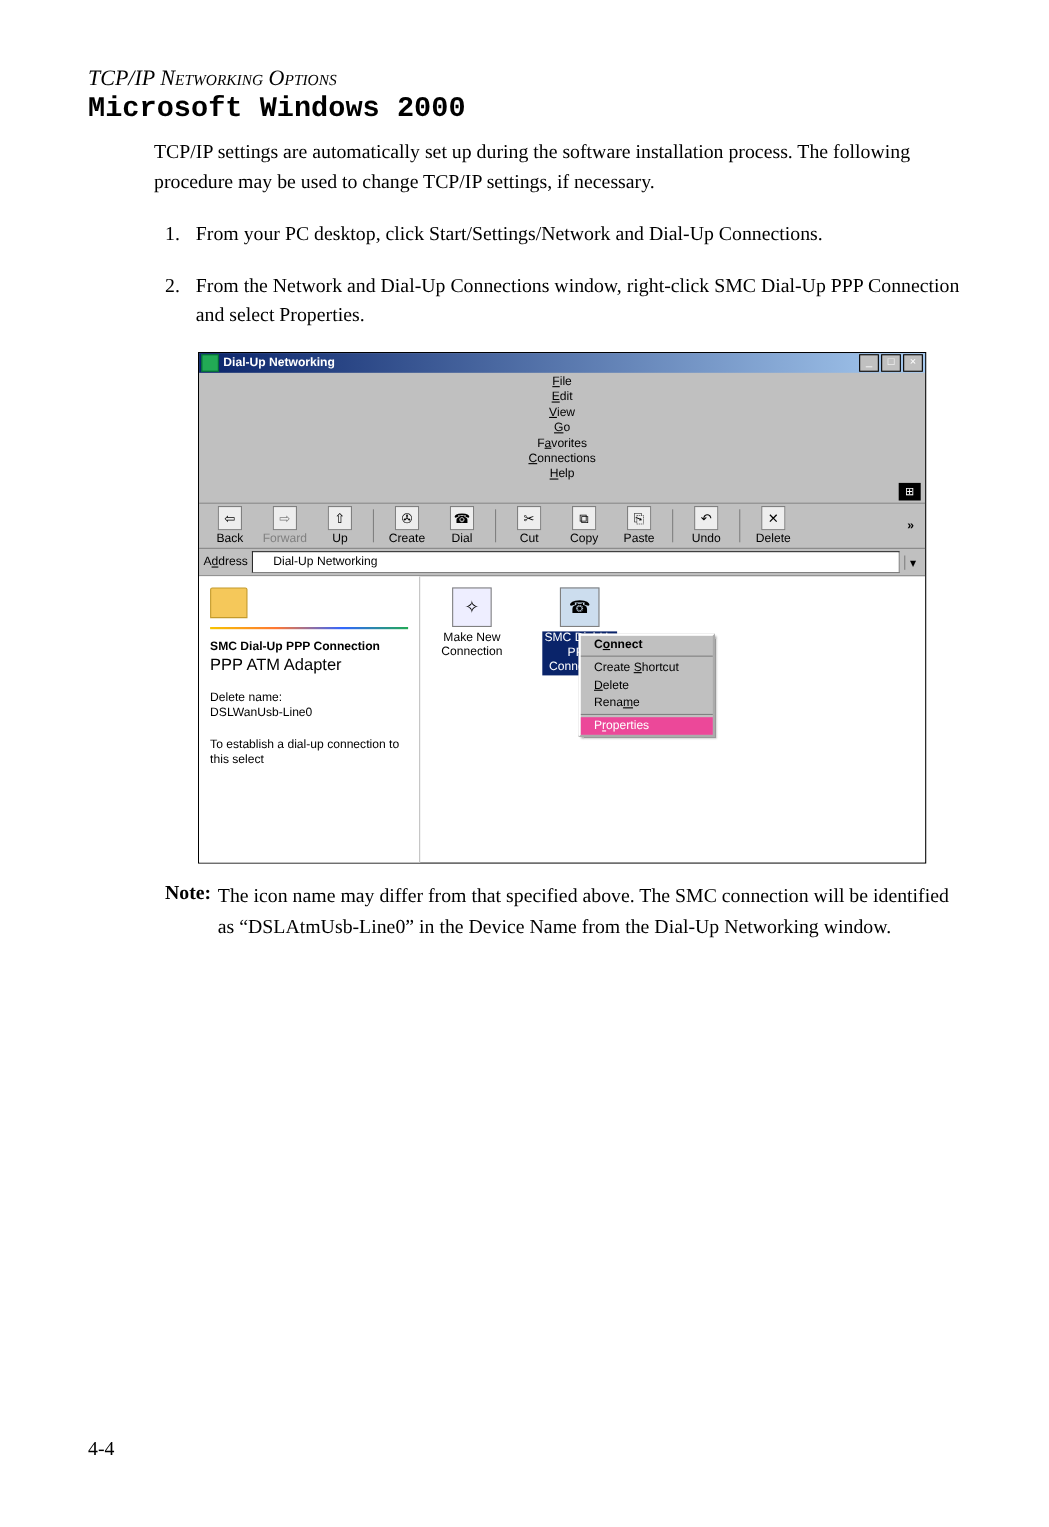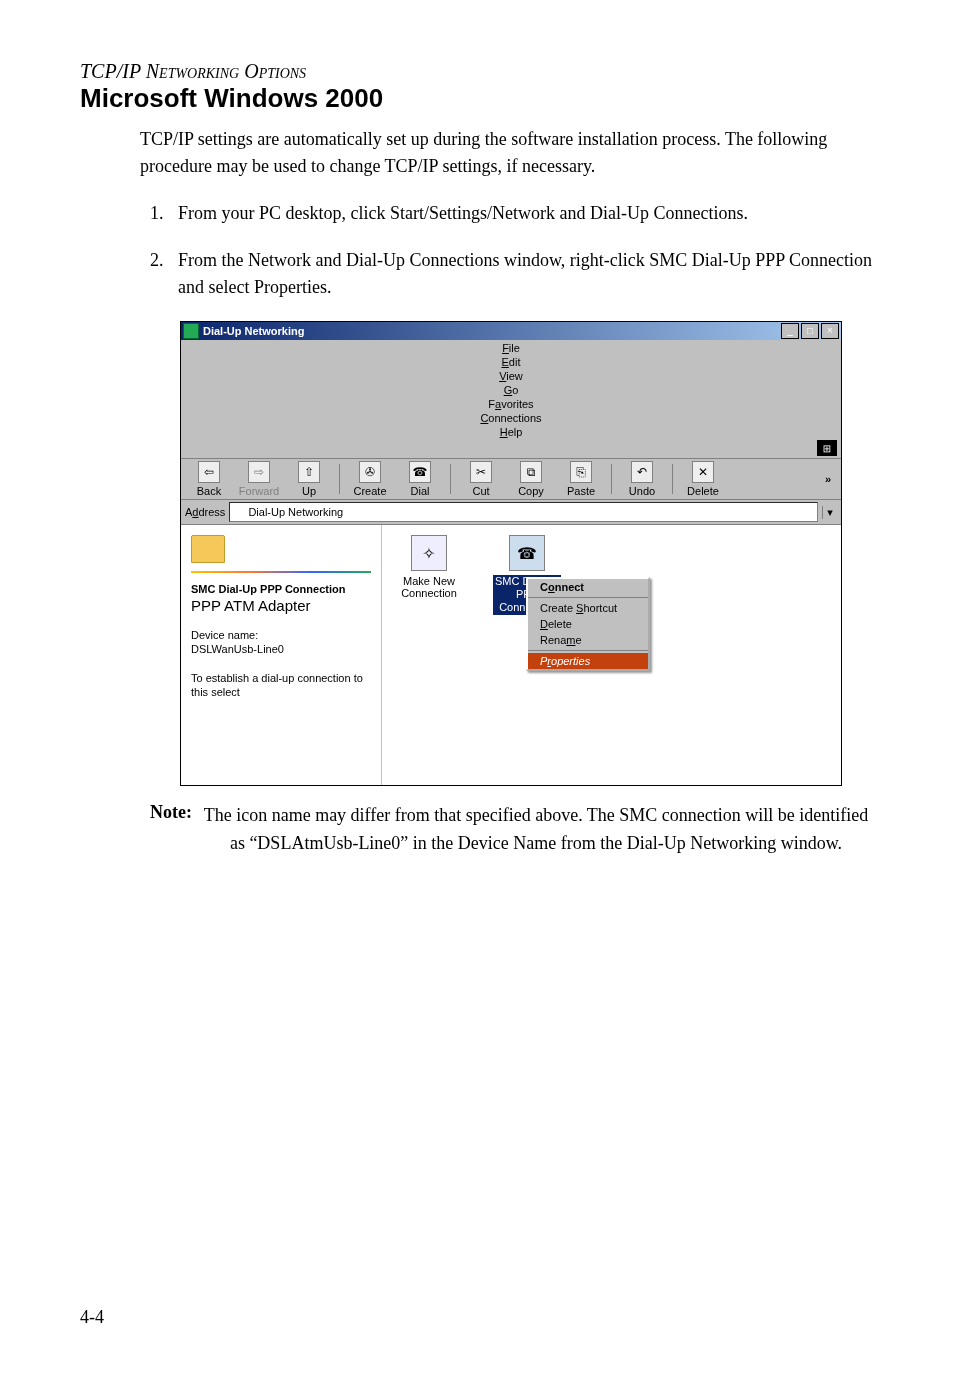--- a/index.html
+++ b/index.html
@@ -12,21 +12,21 @@
     box-sizing: border-box;
     min-height: 1388px;
     position: relative;
   }
   .running-header {
     font-style: italic;
     font-variant: small-caps;
     font-size: 20px;
   }
   h2.section-title {
-    font-family: Liberation Sans, sans-serif;
+    font-family: Liberation Mono, monospace;
     font-weight: bold;
     font-size: 26px;
     margin: 0 0 12px 0;
   }
   .body-para {
     font-size: 18px;
     line-height: 1.5;
     margin: 0 0 20px 60px;
   }
   ol.steps {
@@ -36,21 +36,20 @@
   }
   ol.steps li {
     font-size: 18px;
     line-height: 1.5;
     margin-bottom: 20px;
     padding-left: 10px;
   }
   .note-row {
     display: flex;
     margin: 16px 0 0 70px;
-    text-align: center;
   }
   .note-label {
     font-weight: bold;
     font-size: 18px;
     white-space: nowrap;
     padding-right: 6px;
   }
   .note-text {
     font-size: 18px;
     line-height: 1.55;
@@ -210,21 +209,21 @@
     position:absolute;
     left:144px; top:52px;
     background:#c0c0c0;
     border:2px outset #fff;
     width:120px;
     box-shadow:2px 2px 2px rgba(0,0,0,.4);
   }
   .cm-item { padding:2px 12px; font-size:11px; }
   .cm-item.bold { font-weight:bold; }
   .cm-sep { border-top:1px solid #808080; margin:2px 0; }
-  .cm-item.sel { background:#c2410c; color:#fff;font-style:italic; }
+  .cm-item.sel { background:#ec4899; color:#fff; }
 </style>
 </head>
 <body>
 
 <div class="running-header">TCP/IP Networking Options</div>
 
 <h2 class="section-title">Microsoft Windows 2000</h2>
 
 <p class="body-para">TCP/IP settings are automatically set up during the software installation process. The following procedure may be used to change TCP/IP settings, if necessary.</p>
 
@@ -314,21 +313,21 @@
   </div>
 
   <div class="content-area">
 
     <div class="side-pane">
       <div class="folder-ico"></div>
       <div class="pane-underline"></div>
       <div class="pane-sel">SMC Dial-Up PPP Connection</div>
       <div class="pane-sub">PPP ATM Adapter</div>
       <div class="pane-block">
-        <div>Device name:</div>
+        <div>Delete name:</div>
         <div>DSLWanUsb-Line0</div>
       </div>
       <div class="pane-block">To establish a dial-up connection to this select</div>
     </div>
 
     <div class="icon-grid">
       <div class="icon-item">
         <div class="big-ico">✧</div>
         <div>Make New Connection</div>
       </div>

